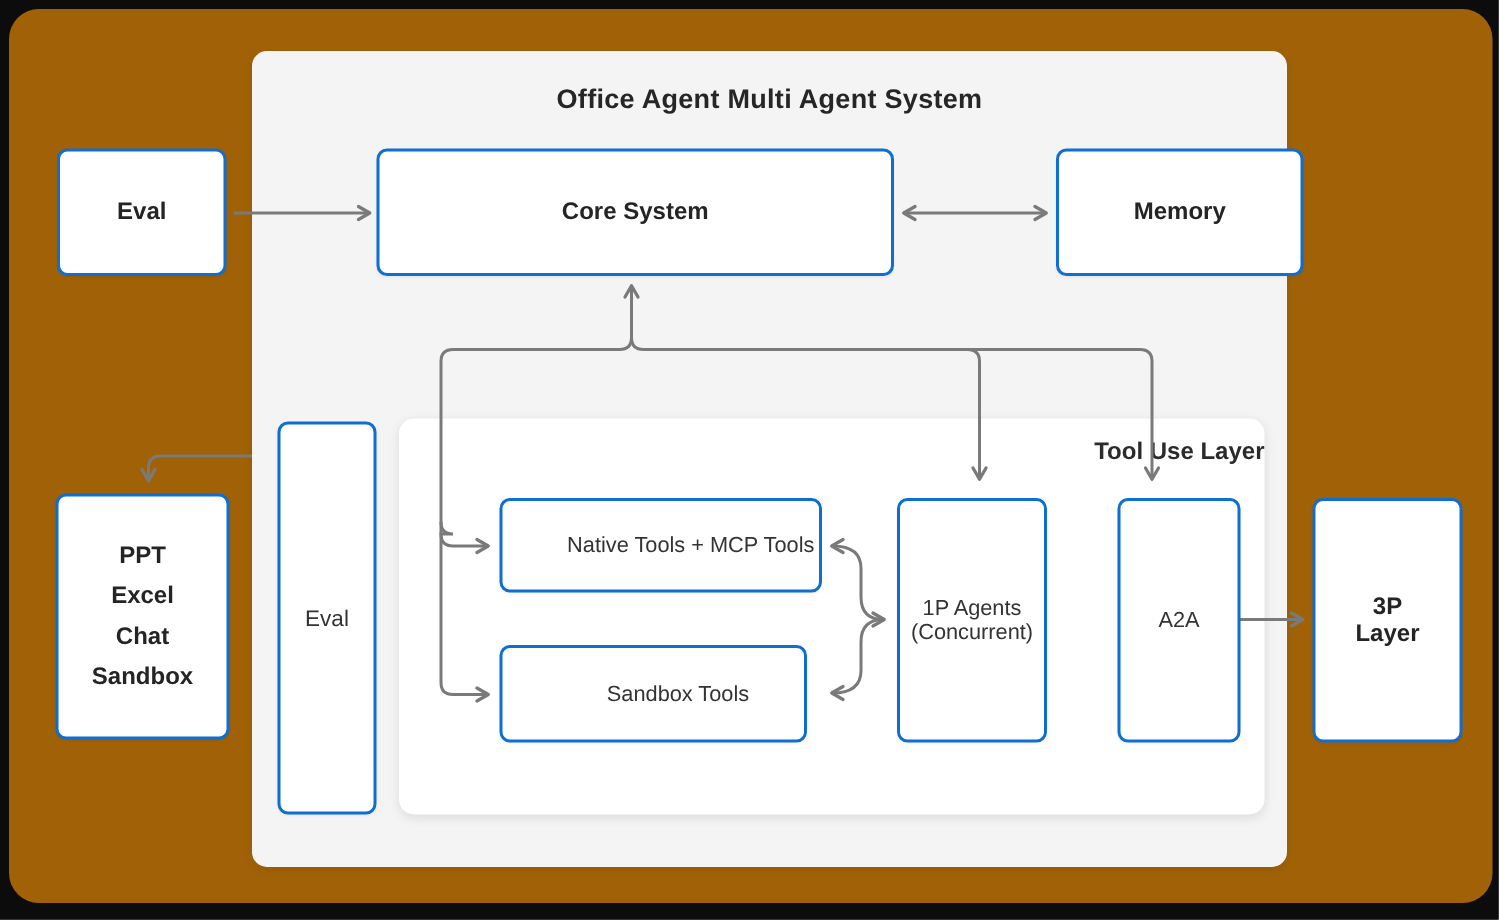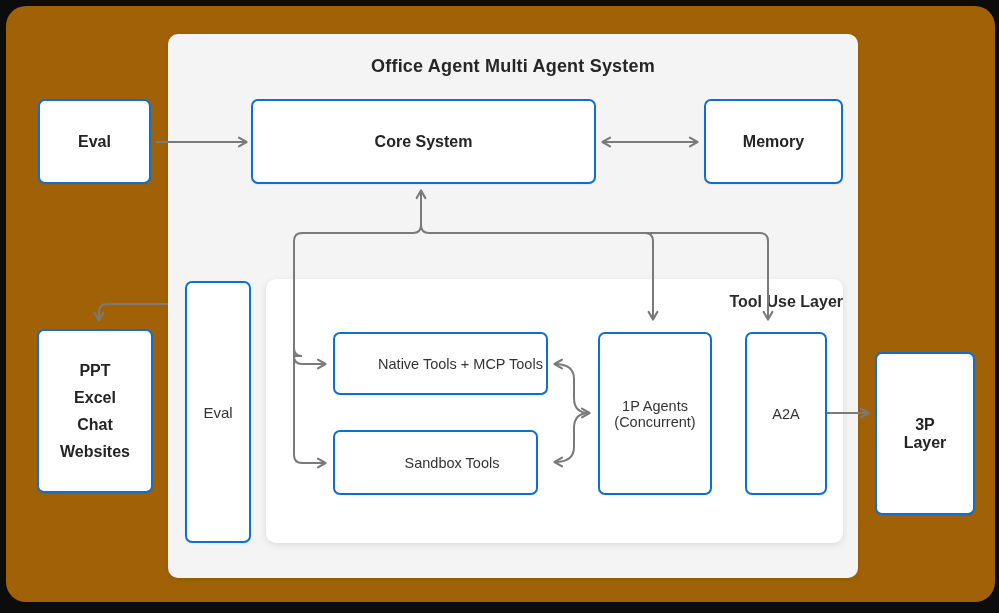--- a/index.html
+++ b/index.html
@@ -82,51 +82,51 @@
     </svg>
 
     <div class="node" style="left:32px;top:93px;width:113px;height:85px;">
       <span class="bold">Eval</span>
     </div>
 
     <div class="node" style="left:245px;top:93px;width:345px;height:85px;">
       <span class="bold">Core System</span>
     </div>
 
-    <div class="node" style="left:698px;top:93px;width:139px;height:85px;">
+    <div class="node" style="left:698px;top:93px;width:165px;height:85px;">
       <span class="bold">Memory</span>
     </div>
 
     <div class="node" style="left:327px;top:326px;width:215px;height:63px;padding-left:40px;">
       <span class="reg">Native Tools + MCP Tools</span>
     </div>
 
     <div class="node" style="left:327px;top:424px;width:205px;height:65px;padding-left:33px;">
       <span class="reg">Sandbox Tools</span>
     </div>
 
-    <div class="node" style="left:592px;top:326px;width:114px;height:163px;">
+    <div class="node" style="left:592px;top:326px;width:100px;height:163px;">
       <span class="reg">1P Agents</span>
       <span class="reg">(Concurrent)</span>
     </div>
 
     <div class="node" style="left:739px;top:326px;width:82px;height:163px;">
       <span class="reg">A2A</span>
     </div>
 
-    <div class="node" style="left:869px;top:326px;width:100px;height:163px;margin-top:20px;">
+    <div class="node" style="left:869px;top:326px;width:100px;height:163px;">
       <span class="bold">3P</span>
       <span class="bold">Layer</span>
     </div>
 
     <div class="node" style="left:179px;top:275px;width:66px;height:262px;">
       <span class="reg" style="font-size:15px;">Eval</span>
     </div>
 
     <div class="node stack" style="left:31px;top:323px;width:116px;height:164px;">
       <span class="bold">PPT</span>
       <span class="bold">Excel</span>
       <span class="bold">Chat</span>
-      <span class="bold">Websites</span>
+      <span class="bold">Sandbox</span>
     </div>
 
   </div>
 </div>
 
 </body></html>

